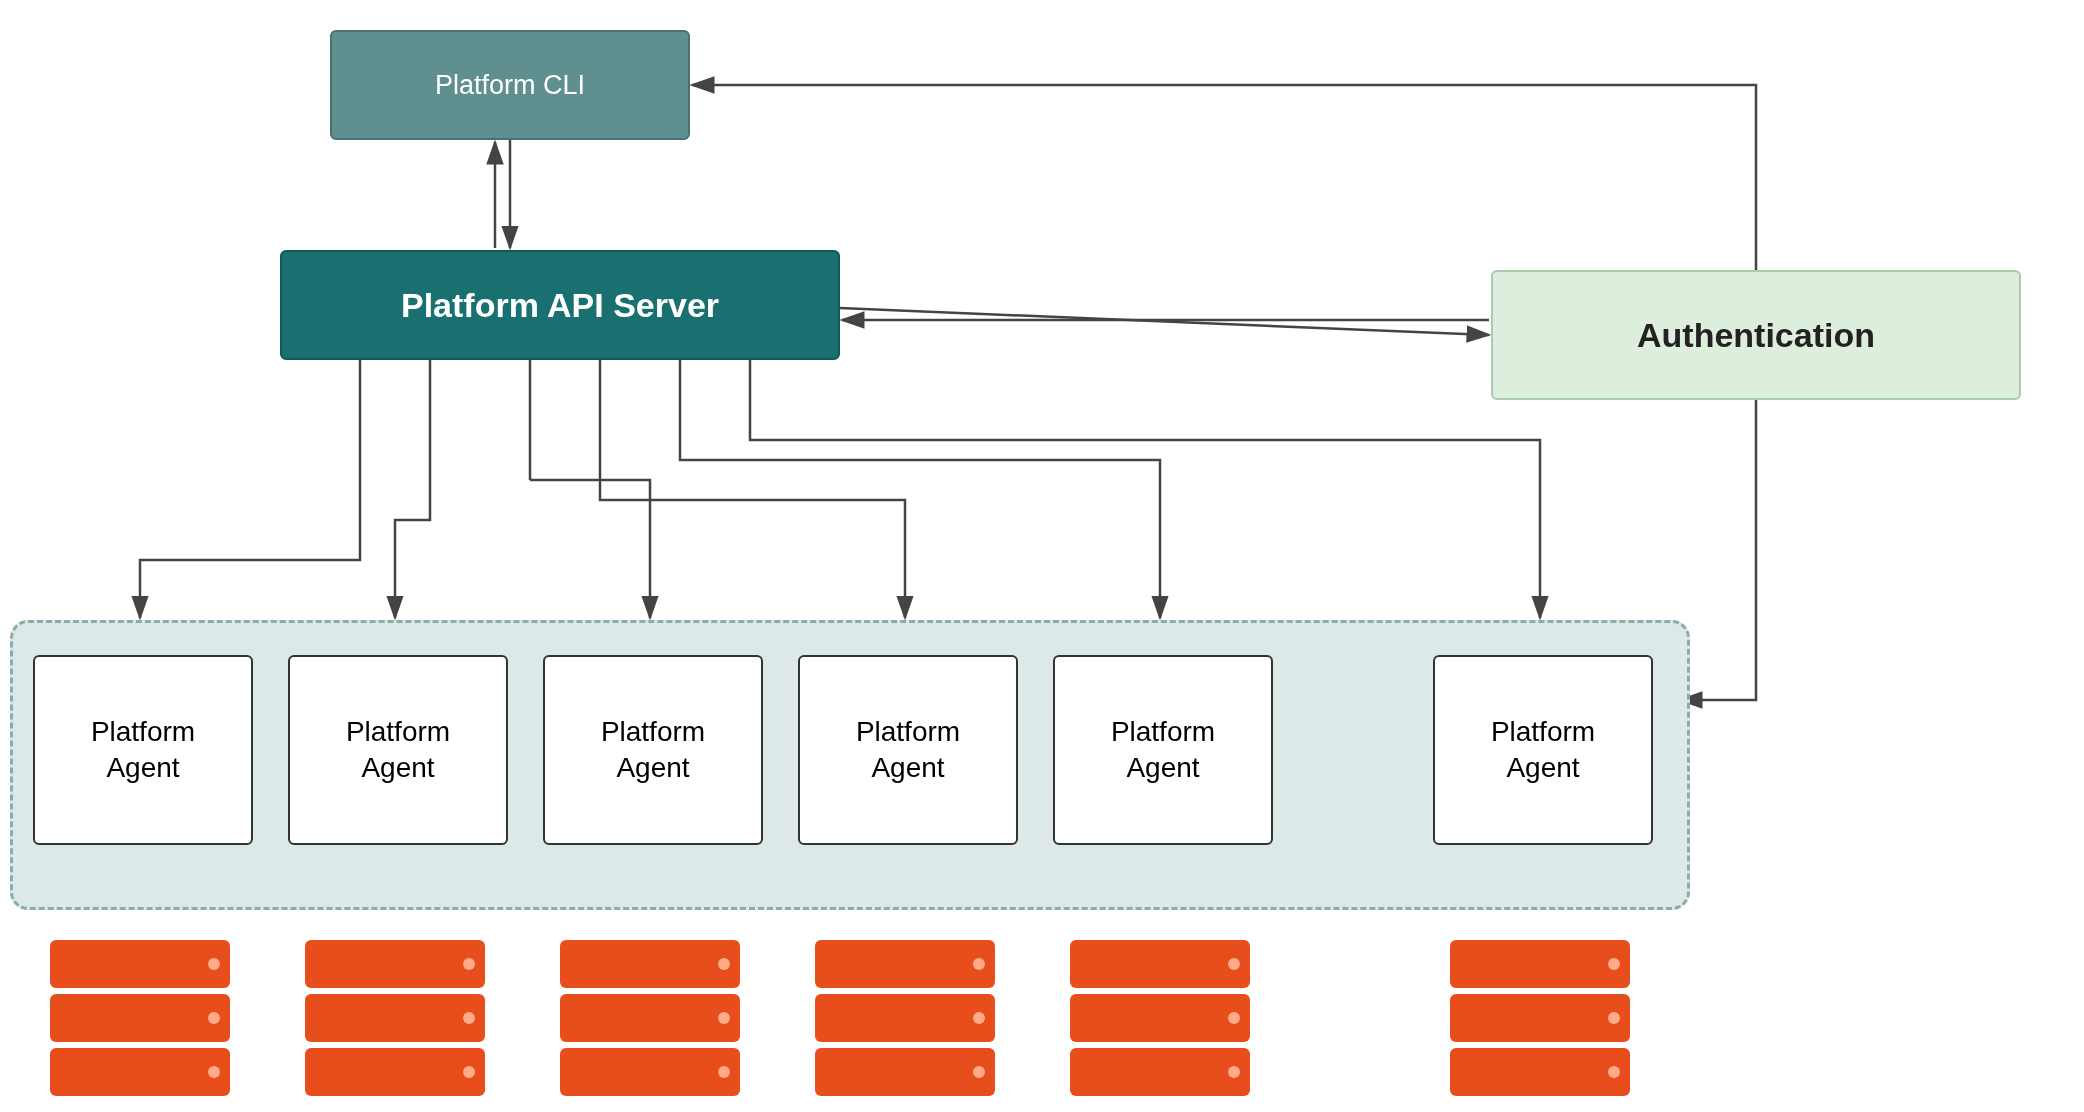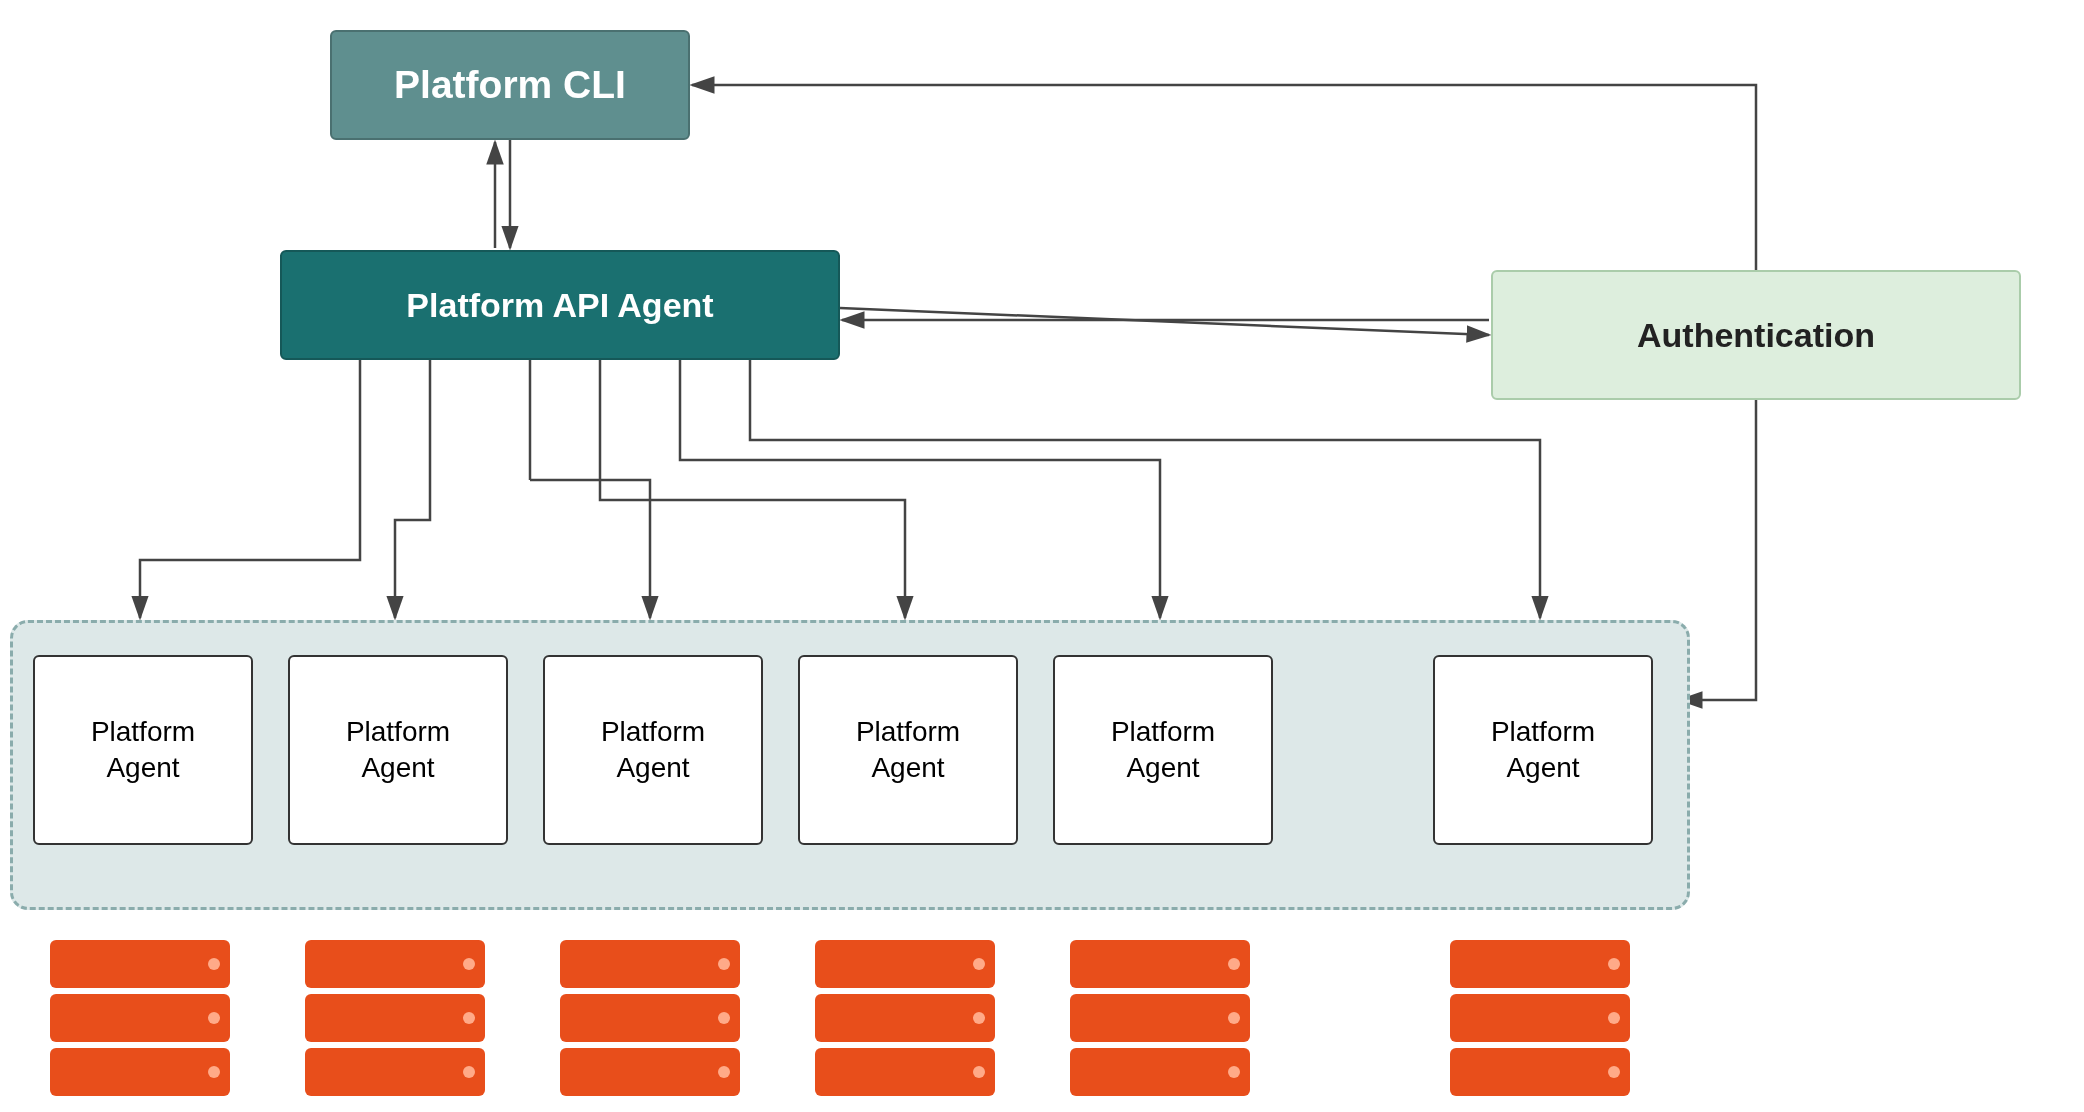--- a/index.html
+++ b/index.html
@@ -34,22 +34,22 @@
       border-radius: 6px;
     }
     .platform-cli {
       left: 330px;
       top: 30px;
       width: 360px;
       height: 110px;
       background: #5f8f8f;
       border: 2px solid #4a7070;
       color: #ffffff;
-      font-size: 39px;
-      font-weight: bold;
+      font-size: 27px;
+      font-weight: normal;
     }
     .platform-api {
       left: 280px;
       top: 250px;
       width: 560px;
       height: 110px;
       background: #1a7070;
       border: 2px solid #155858;
       color: #ffffff;
       font-size: 34px;
@@ -141,21 +141,21 @@
     <polyline points="680,360 680,460 1160,460 1160,618" stroke="#444444" stroke-width="2.5" fill="none" marker-end="url(#arrowhead)"></polyline>
 
     <polyline points="750,360 750,440 1540,440 1540,618" stroke="#444444" stroke-width="2.5" fill="none" marker-end="url(#arrowhead)"></polyline>
   </svg>
 
   <div class="box platform-cli">
     <span>Platform CLI</span>
   </div>
 
   <div class="box platform-api">
-    <span>Platform API Agent</span>
+    <span>Platform API Server</span>
   </div>
 
   <div class="box authentication">
     <span>Authentication</span>
   </div>
 
   <div class="agents-container">
 
     <div class="agent-box agent-1">
       <span>Platform<br>Agent</span>

